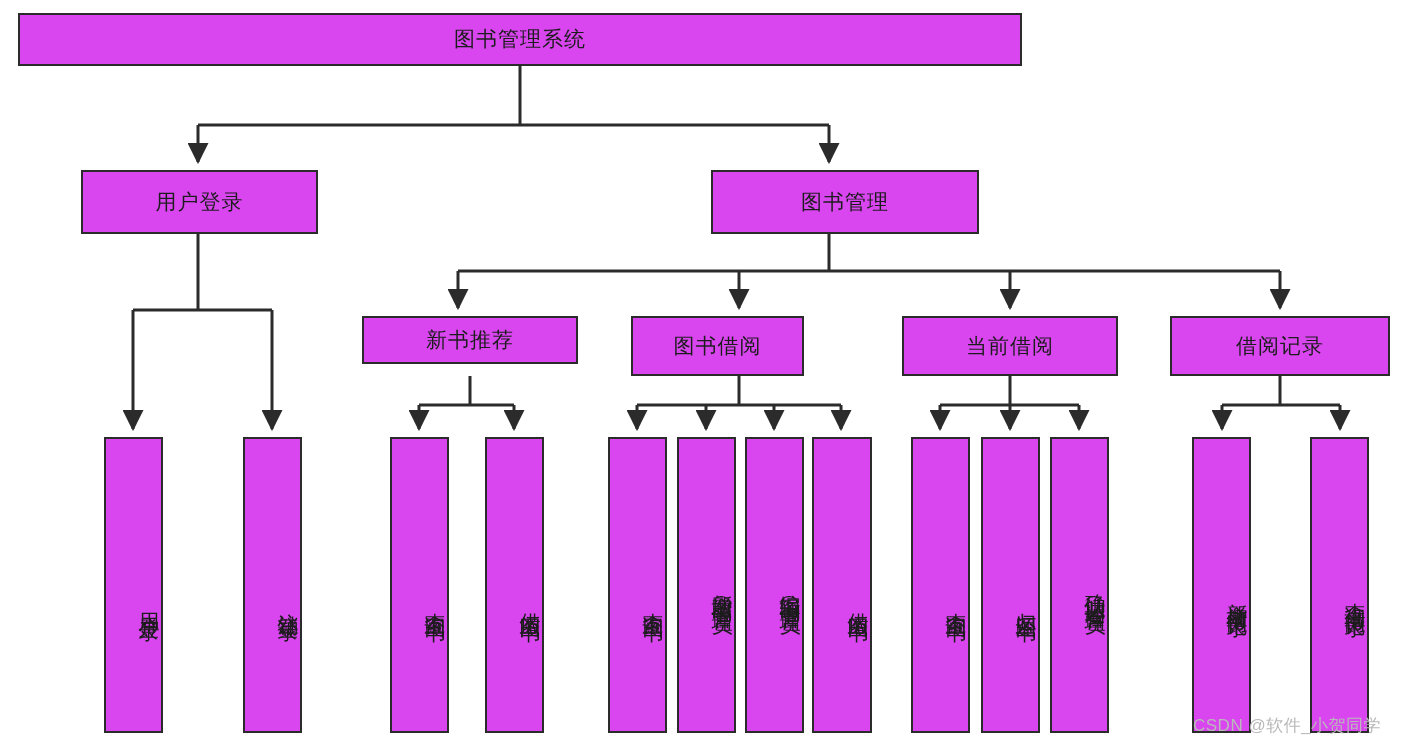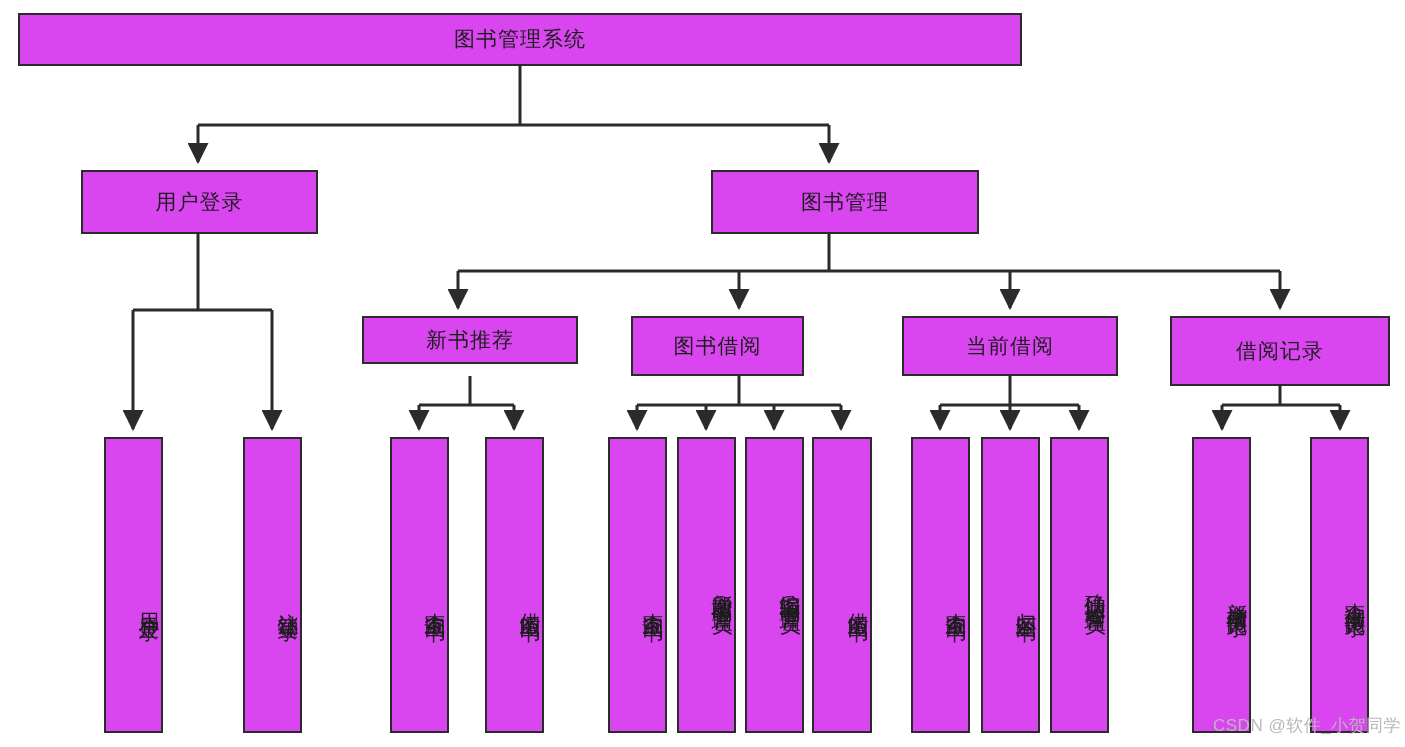--- a/index.html
+++ b/index.html
@@ -131,21 +131,21 @@
 
   <div class="node h" style="left:362px; top:316px; width:216px; height:48px;">
     <span>新书推荐</span>
   </div>
   <div class="node h" style="left:631px; top:316px; width:173px; height:60px;">
     <span>图书借阅</span>
   </div>
   <div class="node h" style="left:902px; top:316px; width:216px; height:60px;">
     <span>当前借阅</span>
   </div>
-  <div class="node h" style="left:1170px; top:316px; width:220px; height:70px;">
+  <div class="node h" style="left:1170px; top:316px; width:220px; height:60px;">
     <span>借阅记录</span>
   </div>
 
   <div class="node v" style="left:104px; top:437px; width:59px; height:296px;">
     <span class="vlabel">用户登录</span>
   </div>
   <div class="node v" style="left:243px; top:437px; width:59px; height:296px;">
     <span class="vlabel">注销登录</span>
   </div>
 
@@ -179,15 +179,15 @@
     <span class="vlabel">确认归还（管理员）</span>
   </div>
 
   <div class="node v" style="left:1192px; top:437px; width:59px; height:296px; padding-top:20px;">
     <span class="vlabel">新增借阅记录</span>
   </div>
   <div class="node v" style="left:1310px; top:437px; width:59px; height:296px; padding-top:20px;">
     <span class="vlabel">查询借阅记录</span>
   </div>
 
-  <div class="watermark" style="left:1193px; top:714px;padding-left:20px;">CSDN @软件_小贺同学</div>
+  <div class="watermark" style="left:1193px; top:714px;">CSDN @软件_小贺同学</div>
 
 </div>
 
 </body></html>

